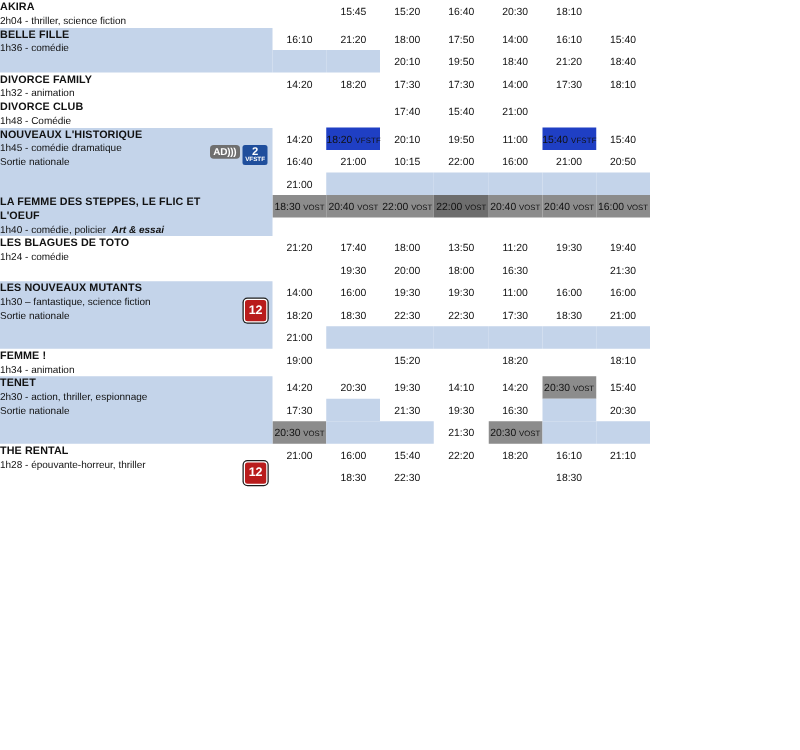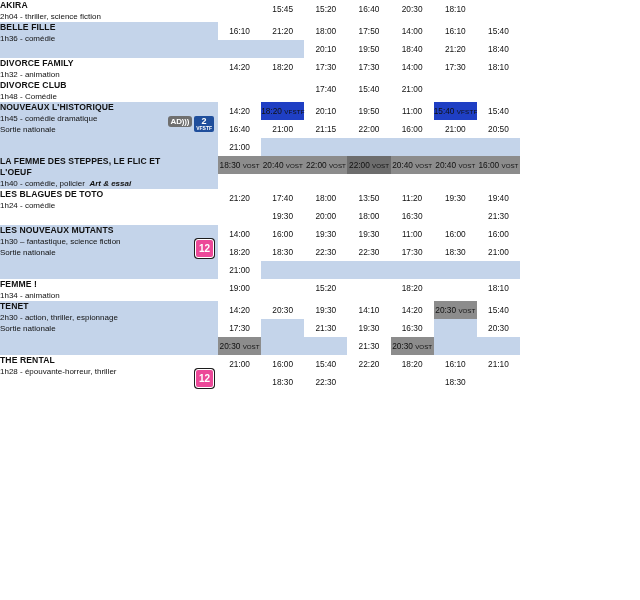--- a/index.html
+++ b/index.html
@@ -59,21 +59,21 @@
     position:absolute;
     right:4px;
     top:14px;
     display:flex;
     align-items:flex-start;
     gap:2px;
   }
   .badge-12{
     display:inline-block;
     width:17px;height:17px;
-    background:#ec4899;
+    background:#b91c1c;
     color:#fff;
     border-radius:3px;
     font-size:10px;
     font-weight:bold;
     text-align:center;
     line-height:17px;
     border:1.5px solid #fff;
     box-shadow:0 0 0 1px #1c1c1c;
   }
   .badge-ad{
@@ -247,21 +247,21 @@
                 <td class="t-blue">18:20 <span class="sfx">VFSTF</span></td>
                 <td class="plain-time">20:10</td>
                 <td class="plain-time">19:50</td>
                 <td class="plain-time">11:00</td>
                 <td class="t-blue">15:40 <span class="sfx">VFSTF</span></td>
                 <td class="plain-time">15:40</td>
               </tr>
               <tr>
                 <td class="plain-time">16:40</td>
                 <td class="plain-time">21:00</td>
-                <td class="plain-time">21:15</td>
+                <td class="plain-time">10:15</td>
                 <td class="plain-time">22:00</td>
                 <td class="plain-time">16:00</td>
                 <td class="plain-time">21:00</td>
                 <td class="plain-time">20:50</td>
               </tr>
               <tr>
                 <td class="plain-time">21:00</td>
                 <td class="t-empty"></td>
                 <td class="t-empty"></td>
                 <td class="t-empty"></td>

